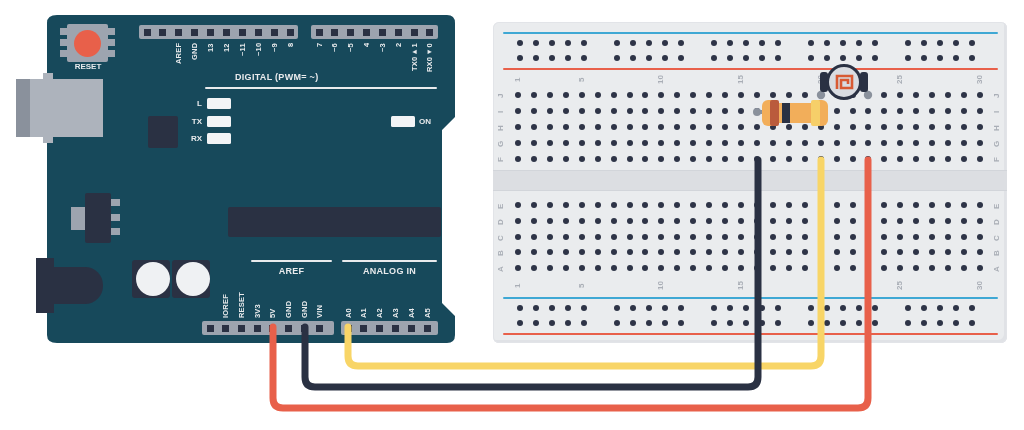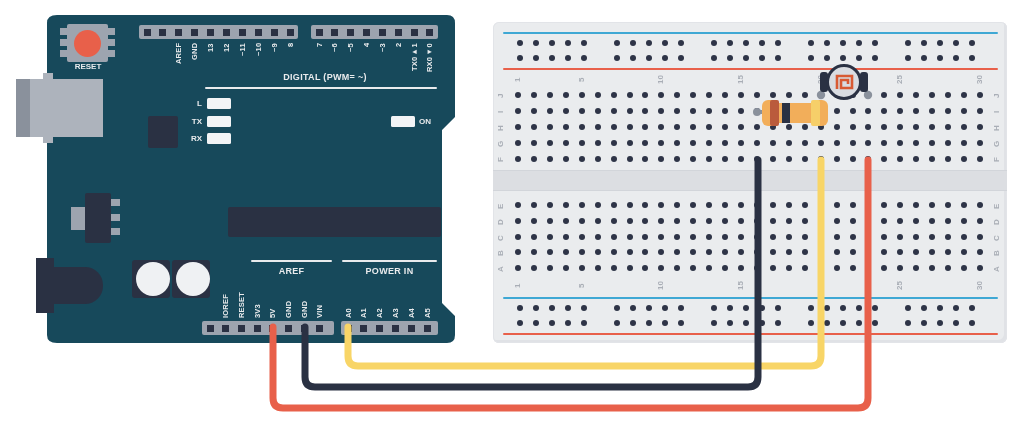--- a/index.html
+++ b/index.html
@@ -519,26 +519,26 @@
   <div class="silk" style="left:178px;top:99px;width:24px;font-size:8px;text-align:right;">L</div>
   <div class="silk" style="left:178px;top:117px;width:24px;font-size:8px;text-align:right;">TX</div>
   <div class="silk" style="left:178px;top:134px;width:24px;font-size:8px;text-align:right;">RX</div>
   <div class="silk" style="left:419px;top:117px;width:30px;font-size:8px;">ON</div>
 
   <div class="abs" style="left:132px;top:260px;width:38px;height:38px;background:#2A3143;border-radius:3px;"></div>
   <div class="abs" style="left:172px;top:260px;width:38px;height:38px;background:#2A3143;border-radius:3px;"></div>
   <div class="abs" style="left:136px;top:262px;width:34px;height:34px;background:#EFF1F3;border-radius:50%;"></div>
   <div class="abs" style="left:176px;top:262px;width:34px;height:34px;background:#EFF1F3;border-radius:50%;"></div>
 
-  <div class="silk" style="left:235px;top:72px;width:180px;font-size:9px;text-align:center;letter-spacing:0.3px;">DIGITAL (PWM= ~)</div>
+  <div class="silk" style="left:235px;top:72px;width:180px;font-size:9px;text-align:left;letter-spacing:0.3px;">DIGITAL (PWM= ~)</div>
   <div class="sline" style="left:205px;top:87px;width:232px;"></div>
   <div class="sline" style="left:251px;top:260px;width:81px;"></div>
   <div class="silk" style="left:251px;top:266px;width:81px;font-size:9px;text-align:center;letter-spacing:0.3px;">AREF</div>
   <div class="sline" style="left:342px;top:260px;width:95px;"></div>
-  <div class="silk" style="left:342px;top:266px;width:95px;font-size:9px;text-align:center;letter-spacing:0.3px;">POWER IN</div>
+  <div class="silk" style="left:342px;top:266px;width:95px;font-size:9px;text-align:center;letter-spacing:0.3px;">ANALOG IN</div>
 
   <div class="hdr" style="left:139px;top:25px;width:159px;height:14px;"></div>
   <div class="hdr" style="left:311px;top:25px;width:127px;height:14px;"></div>
   <div class="hdr" style="left:202px;top:321px;width:132px;height:14px;"></div>
   <div class="hdr" style="left:341px;top:321px;width:97px;height:14px;"></div>
   <div id="pins">
       <div class="pinsq" style="left: 143.5px; top: 28.5px;"></div>
       <div class="pinsq" style="left: 159.4px; top: 28.5px;"></div>
       <div class="pinsq" style="left: 175.3px; top: 28.5px;"></div>
       <div class="pinsq" style="left: 191.2px; top: 28.5px;"></div>

